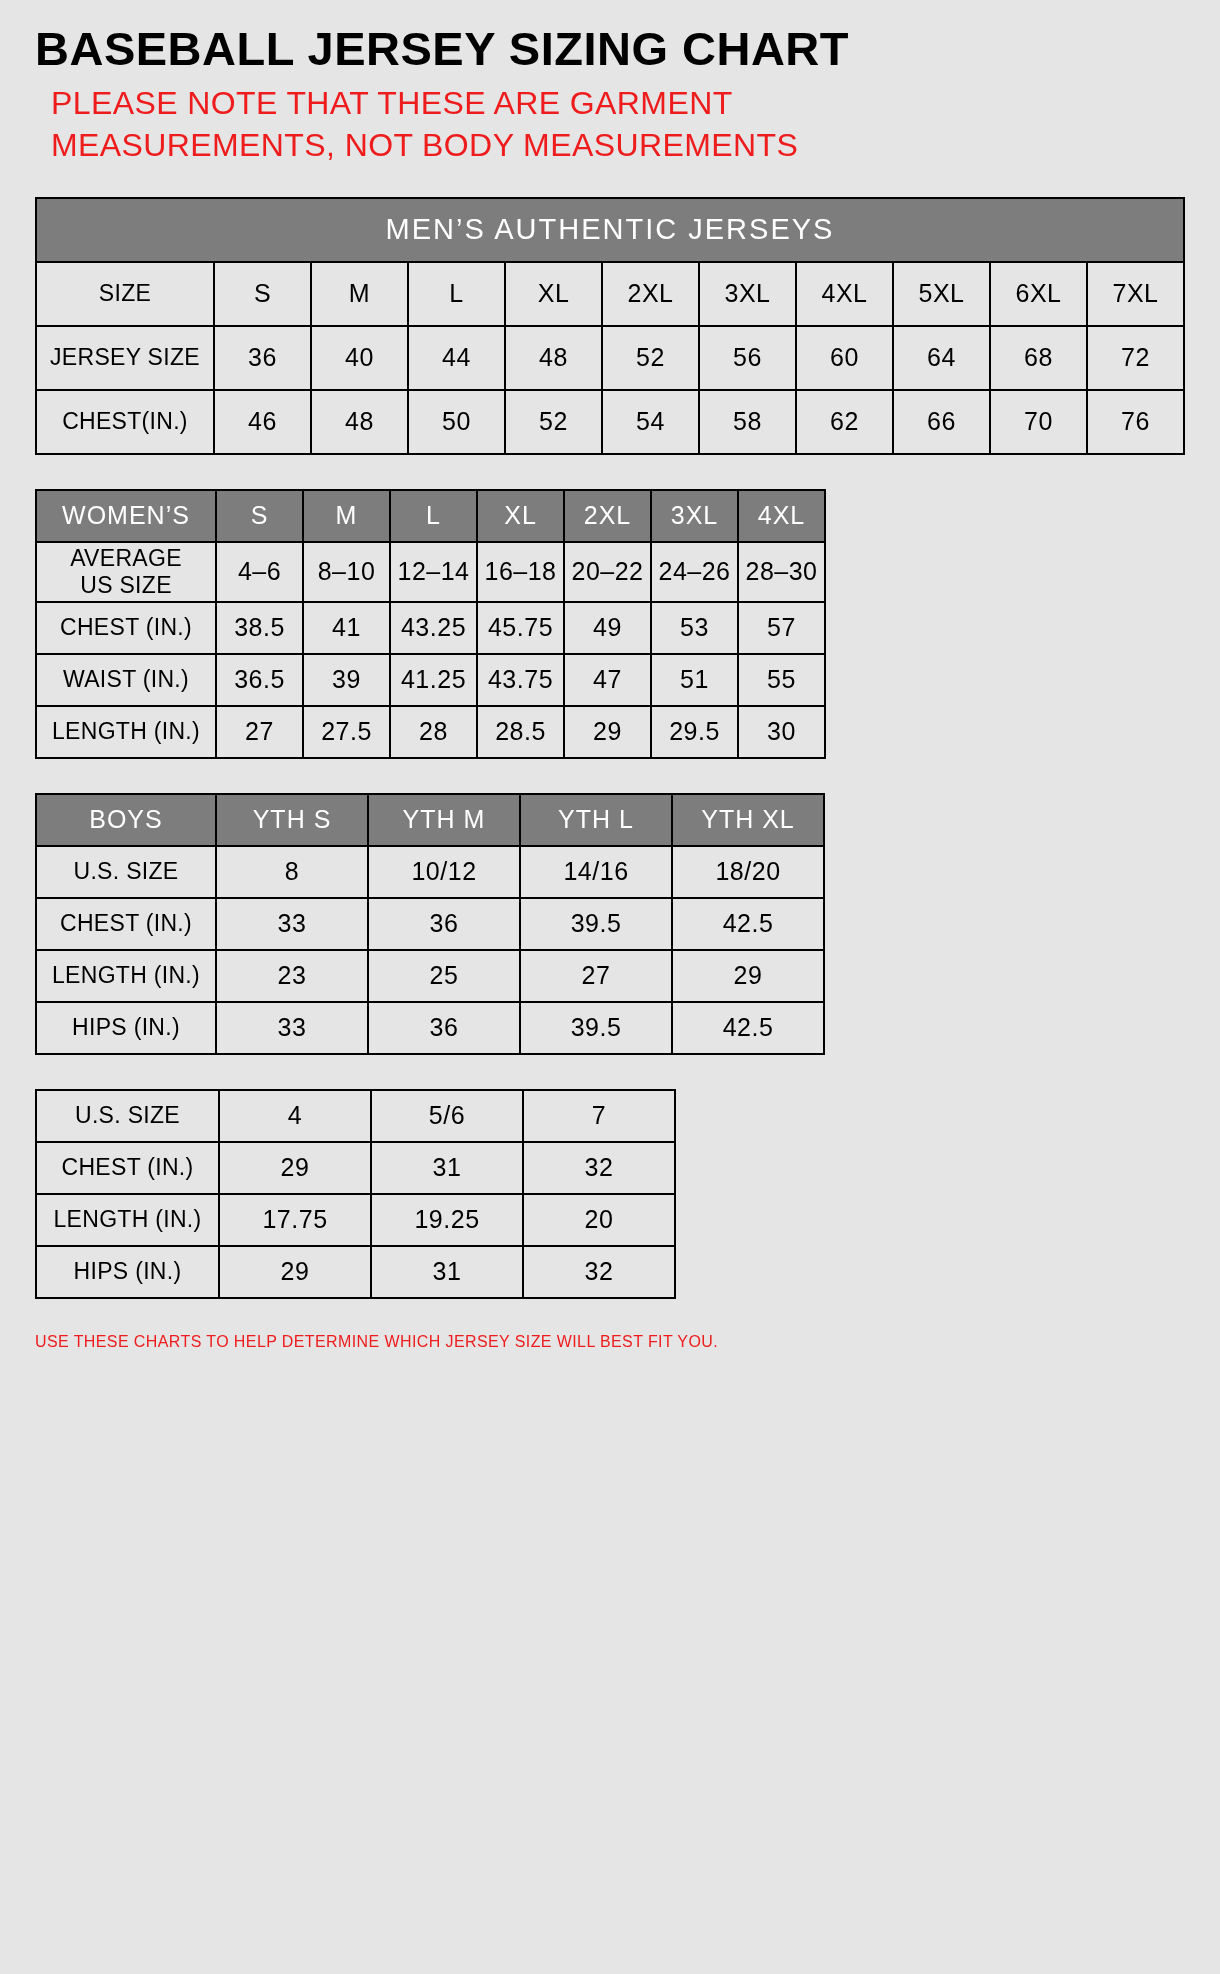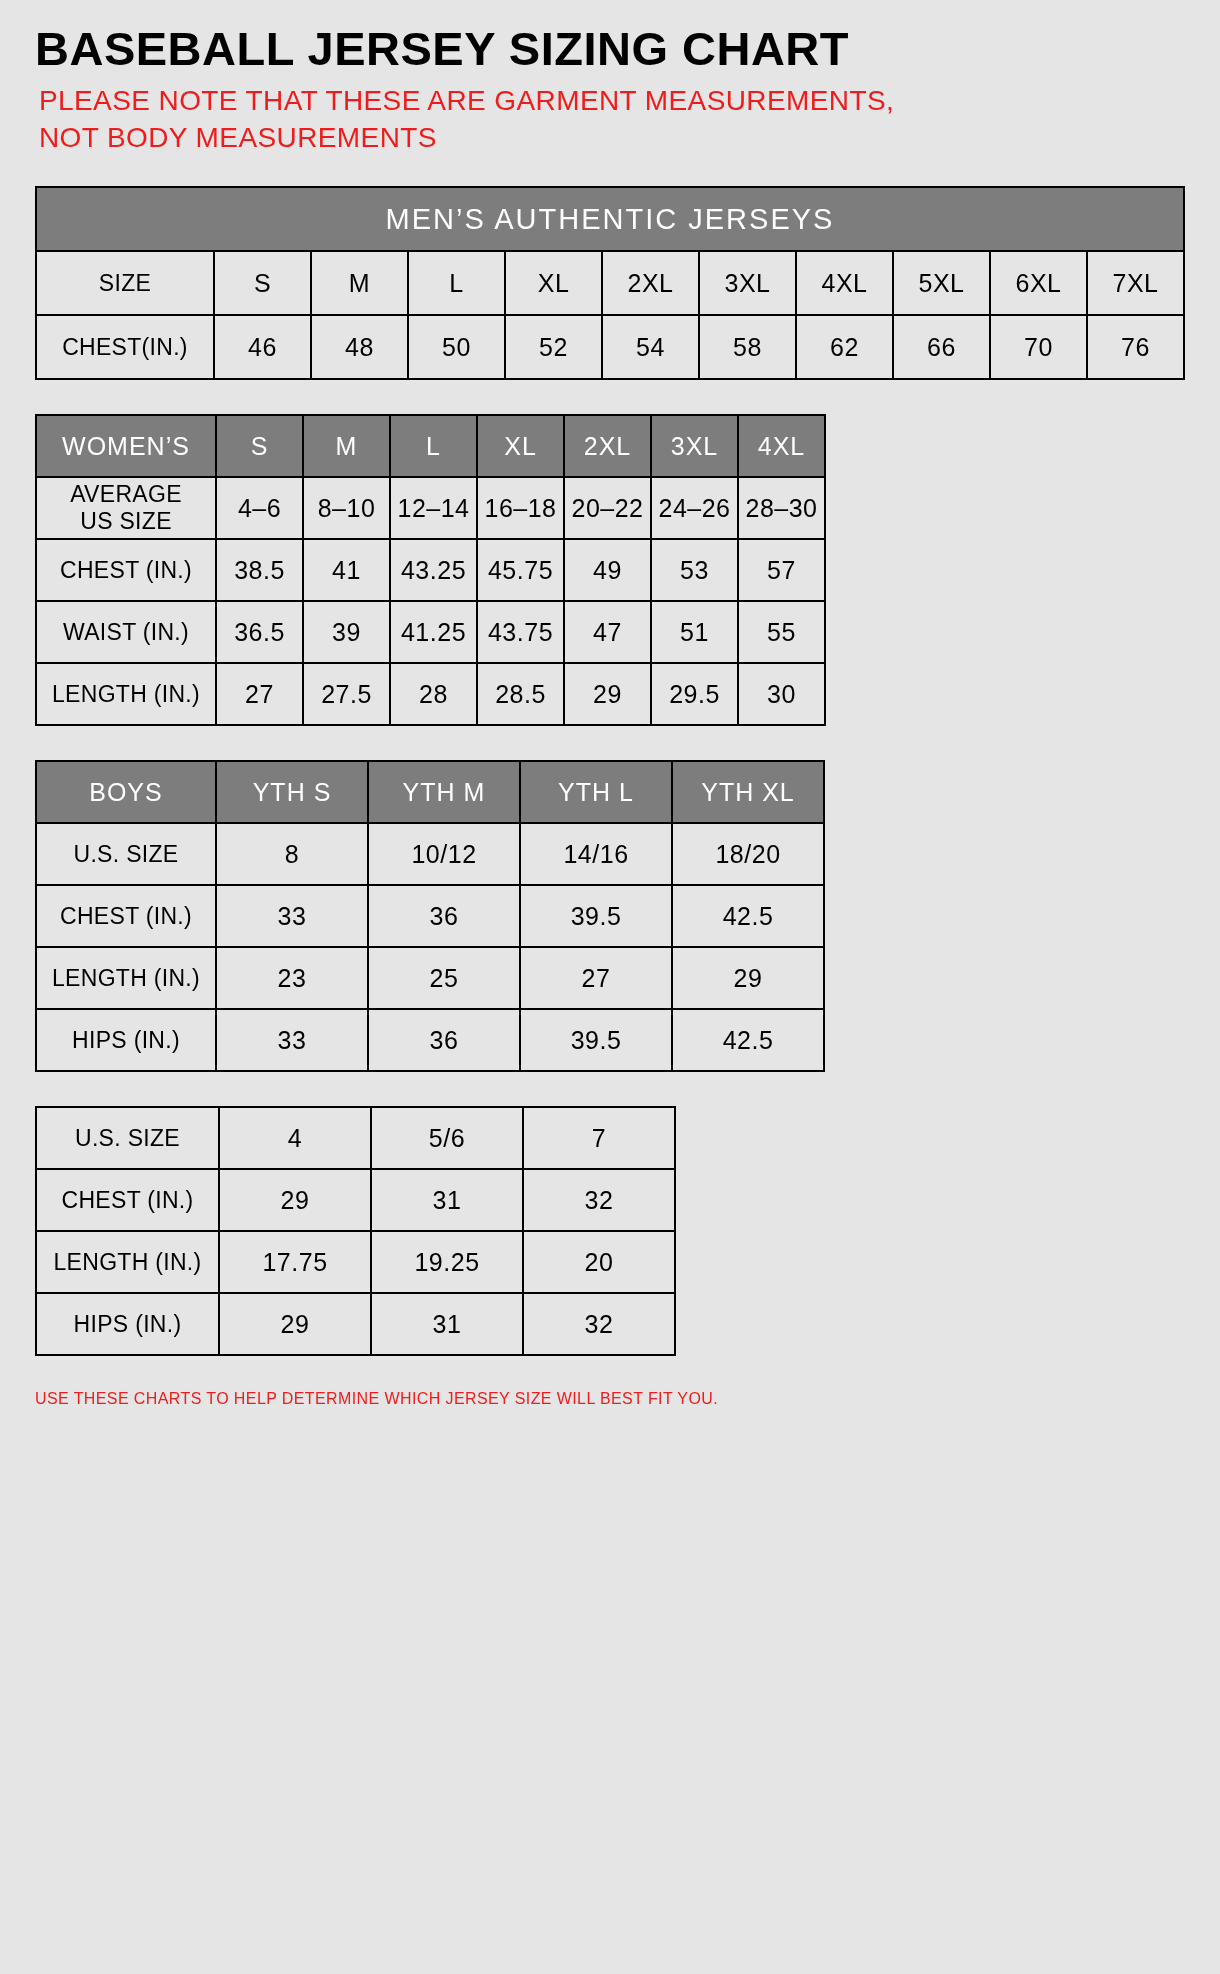--- a/index.html
+++ b/index.html
@@ -9,24 +9,24 @@
   .page-title {
     margin: 0 0 10px 0;
     font-size: 47px;
     font-weight: 900;
     letter-spacing: 0.5px;
     line-height: 1.05;
     font-family: "Liberation Sans", sans-serif;
   }
   .note {
     color: #ee1c1c;
-    font-size: 28px;
+    font-size: 32px;
     line-height: 1.3;
     letter-spacing: 0.4px;
-    margin: 0 0 30px 4px;
+    margin: 0 0 30px 16px;
     max-width: 900px;
   }
 
   table { border-collapse: collapse; table-layout: fixed; margin: 16px 0 34px 0; }
   th, td {
     border: 2px solid #000;
     text-align: center;
     vertical-align: middle;
     font-weight: normal;
     padding: 2px 4px;
@@ -42,21 +42,21 @@
   th.gray {
     background: #7d7d7d;
     color: #fff;
     font-size: 25px;
     letter-spacing: 1px;
   }
   .label-cell { font-size: 23px; white-space: pre-line; letter-spacing: 0.3px; border-radius: 16px; }
   .value-cell { font-size: 25px; letter-spacing: 0.5px; }
 
   .t-mens tr { height: 64px; }
-  .t-womens tr, .t-boys tr, .t-preschool tr { height: 62px; }
+  .t-womens tr, .t-boys tr, .t-preschool tr { height: 52px; }
 
   .c-label-m { width: 178px; }  .c-data-m { width: 97px; }
   .c-label-w { width: 180px; }  .c-data-w { width: 87px; }
   .c-label-b { width: 180px; }  .c-data-b { width: 152px; }
   .c-label-p { width: 183px; }  .c-data-p { width: 152px; }
 
   .footer-note {
     color: #ee1c1c;
     font-size: 16px;
     letter-spacing: 0.4px;
@@ -90,20 +90,33 @@
           <th class="value-cell">L</th>
           <th class="value-cell">XL</th>
           <th class="value-cell">2XL</th>
           <th class="value-cell">3XL</th>
           <th class="value-cell">4XL</th>
           <th class="value-cell">5XL</th>
           <th class="value-cell">6XL</th>
           <th class="value-cell">7XL</th>
         </tr>
         <tr>
+          <th class="label-cell">JERSEY SIZE</th>
+          <th class="value-cell">36</th>
+          <th class="value-cell">40</th>
+          <th class="value-cell">44</th>
+          <th class="value-cell">48</th>
+          <th class="value-cell">52</th>
+          <th class="value-cell">56</th>
+          <th class="value-cell">60</th>
+          <th class="value-cell">64</th>
+          <th class="value-cell">68</th>
+          <th class="value-cell">72</th>
+        </tr>
+        <tr>
           <th class="label-cell">CHEST(IN.)</th>
           <th class="value-cell">46</th>
           <th class="value-cell">48</th>
           <th class="value-cell">50</th>
           <th class="value-cell">52</th>
           <th class="value-cell">54</th>
           <th class="value-cell">58</th>
           <th class="value-cell">62</th>
           <th class="value-cell">66</th>
           <th class="value-cell">70</th>

